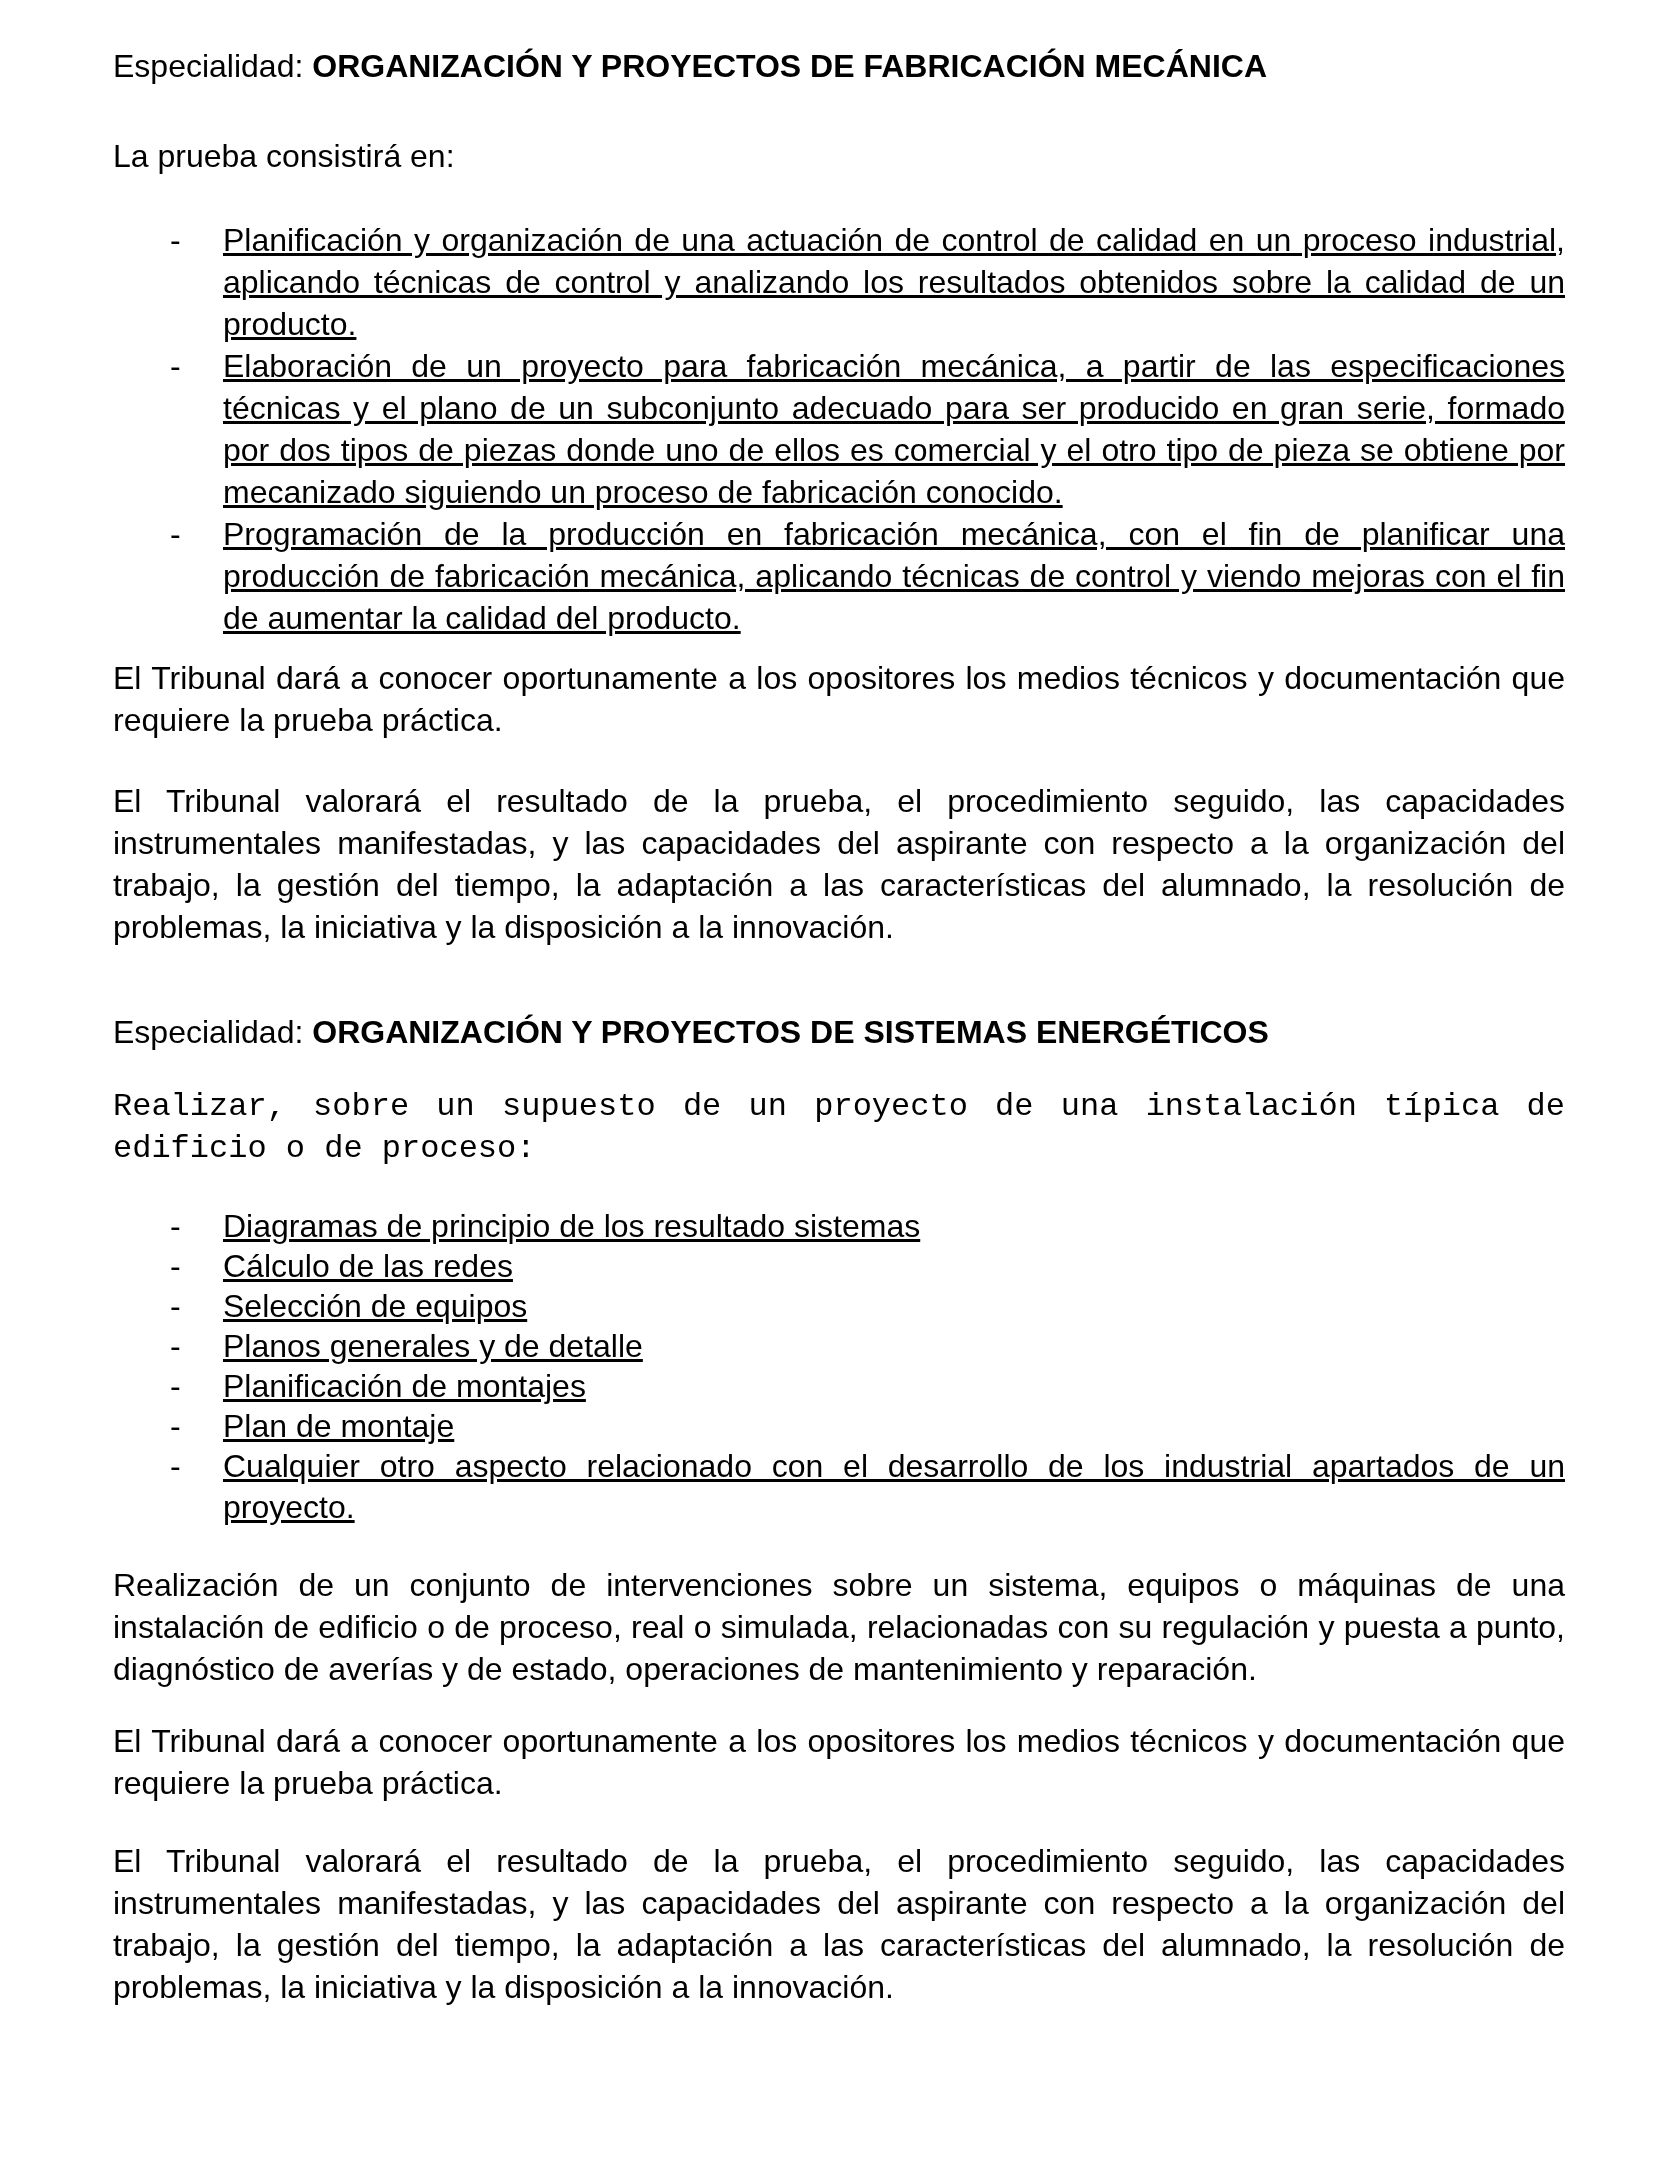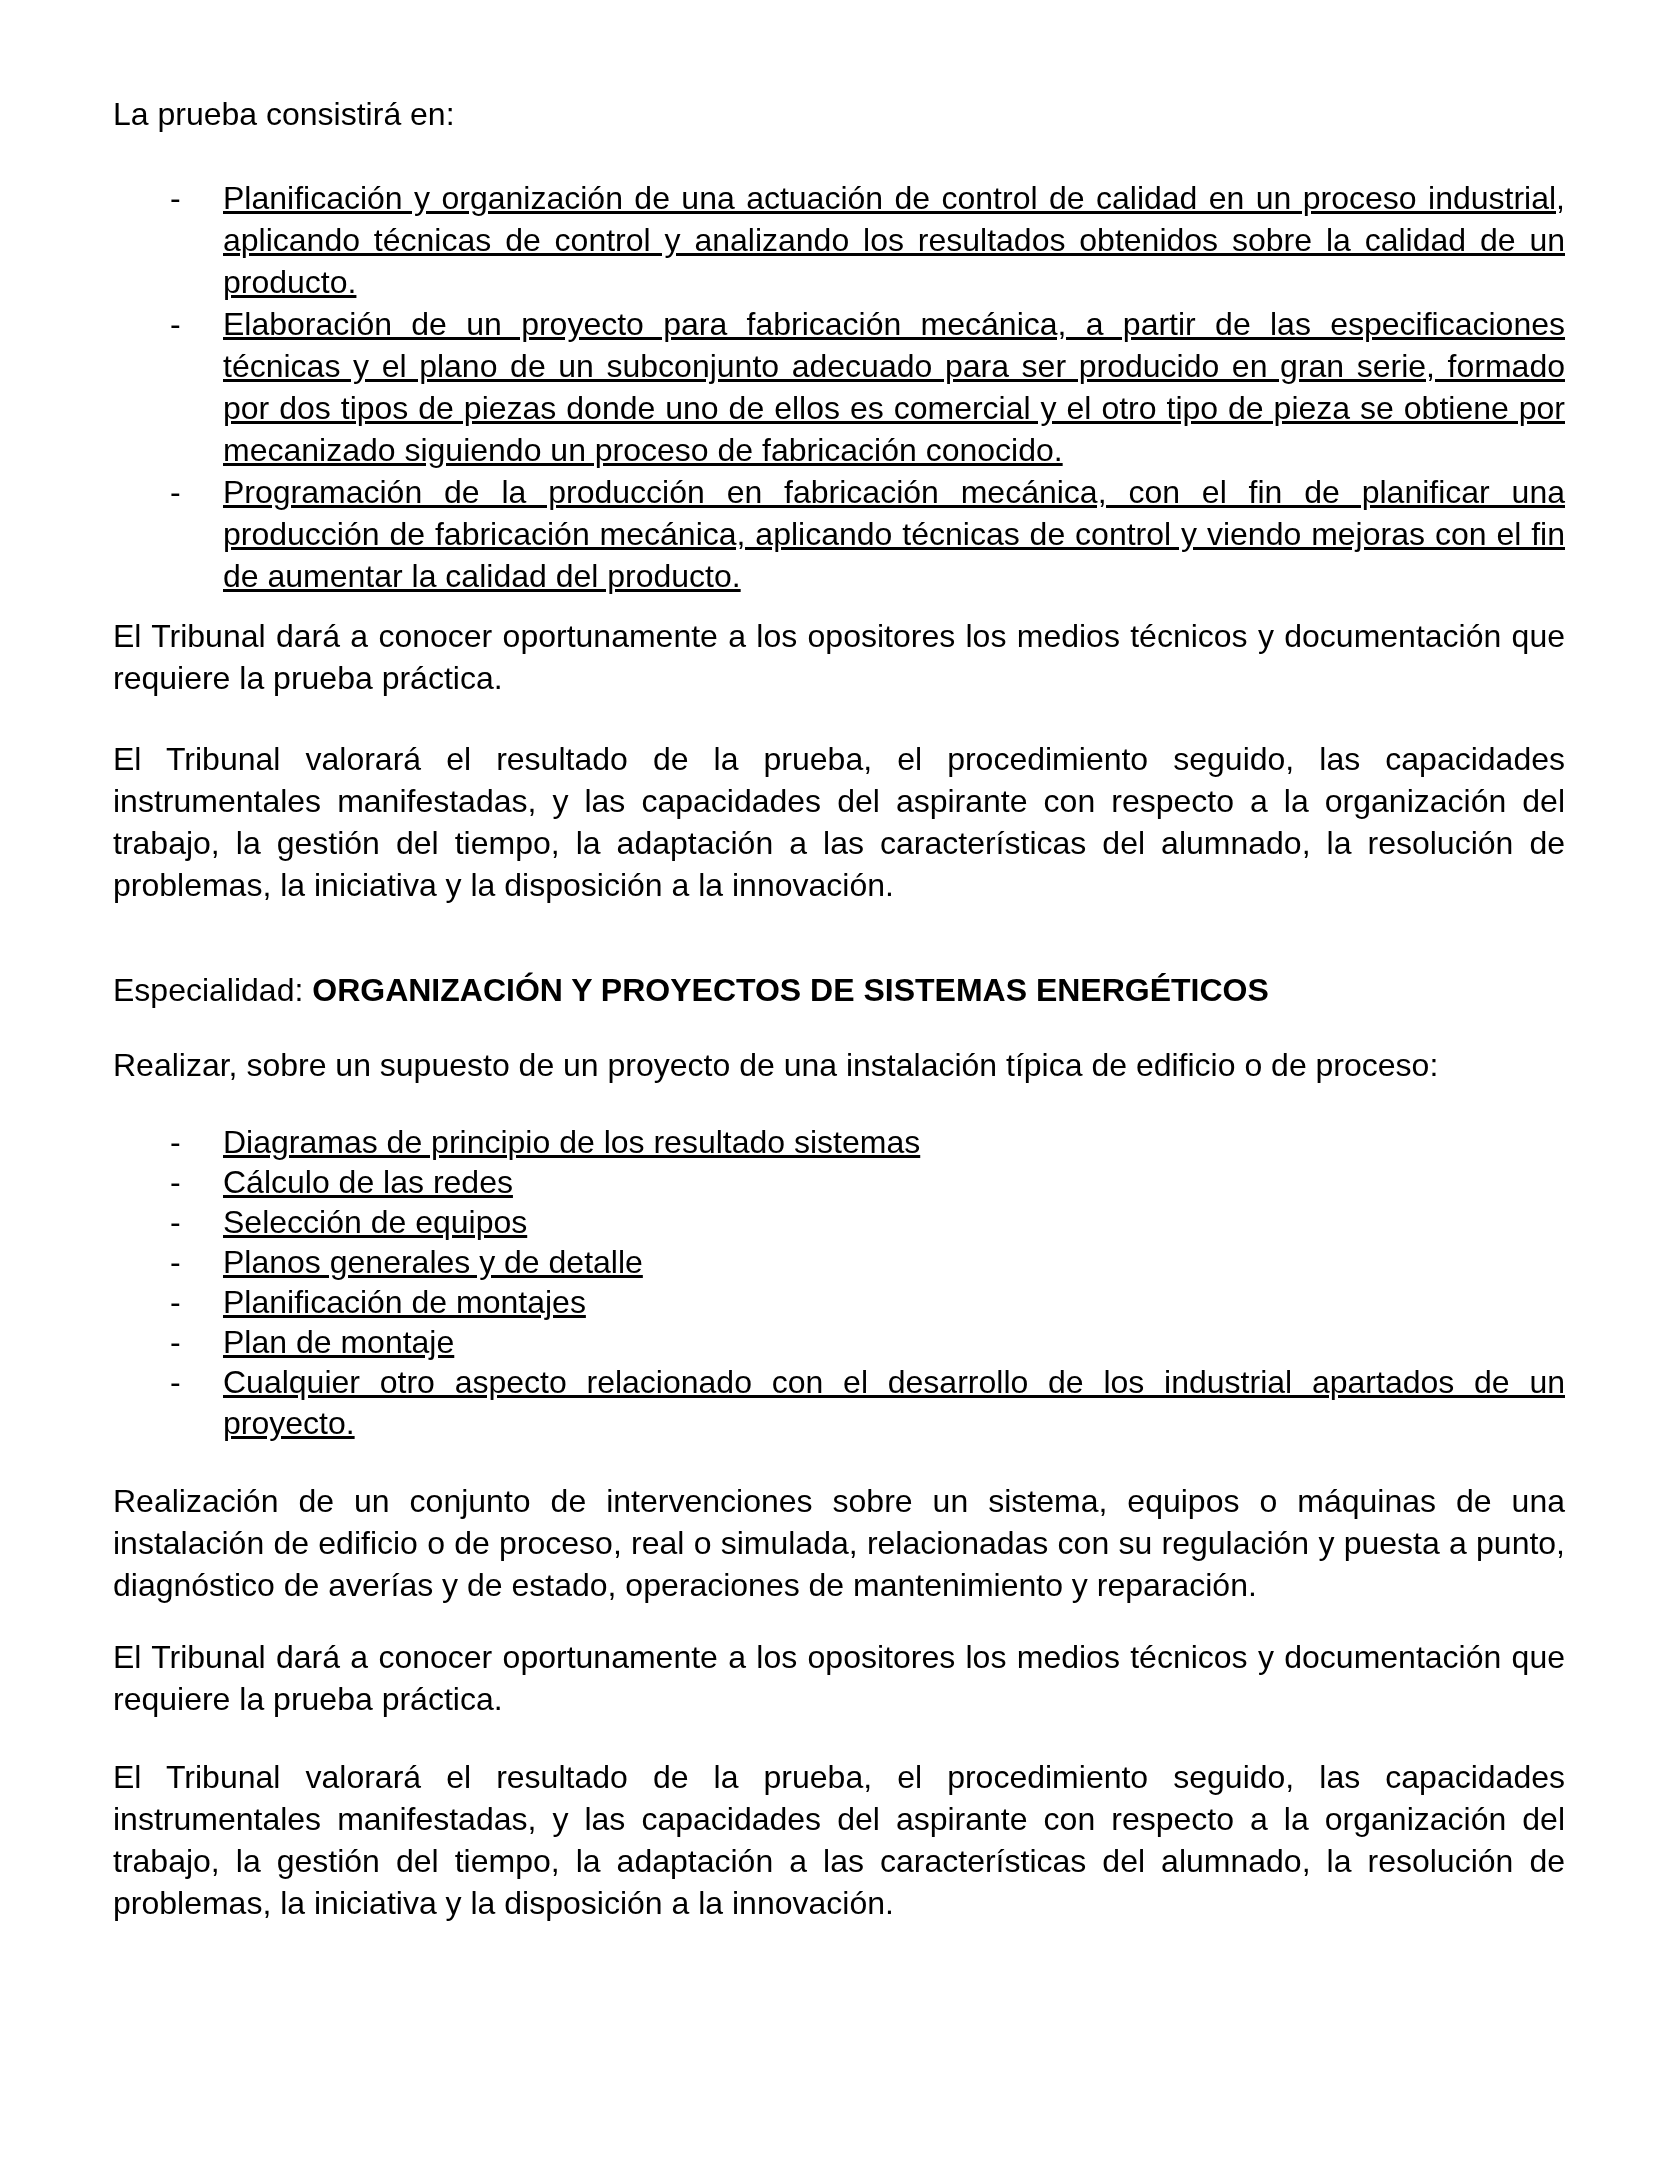--- a/index.html
+++ b/index.html
@@ -30,31 +30,32 @@
   }
   .list .li-text { flex: 1 1 auto; text-align: justify; line-height: inherit; text-decoration: underline; }
   .list1 li { line-height: 42px; }
   .list2 li { line-height: 40px; }
   .list2 li.wrap2 { line-height: 41px; }
   .mt-intro1 { margin-top: 48px; }
   .mt-list1  { margin-top: 42px; }
   .mt-para1  { margin-top: 18px; }
   .mt-para2  { margin-top: 39px; }
   .mt-h2     { margin-top: 63px; }
-  .mt-intro2 { margin-top: 33px; }
+  .mt-intro2 { margin-top: 33px; font-family: Liberation Mono, monospace; }
   .mt-list2  { margin-top: 36px; }
   .mt-para3  { margin-top: 36px; }
   .mt-para4  { margin-top: 30px; }
   .mt-para5  { margin-top: 36px; }
 </style>
 </head>
 <body>
 
 <div class="page">
 
+  <div class="heading"><span>Especialidad: </span><span class="bold">ORGANIZACIÓN Y PROYECTOS DE FABRICACIÓN MECÁNICA</span></div>
 
   <div class="intro mt-intro1">La prueba consistirá en:</div>
 
   <ul class="list list1 mt-list1">
     <li>
       <span class="dash">-</span>
       <span class="li-text">Planificación y organización de una actuación de control de calidad en un proceso industrial, aplicando técnicas de control y analizando los resultados obtenidos sobre la calidad de un producto.</span>
     </li>
     <li>
       <span class="dash">-</span>

